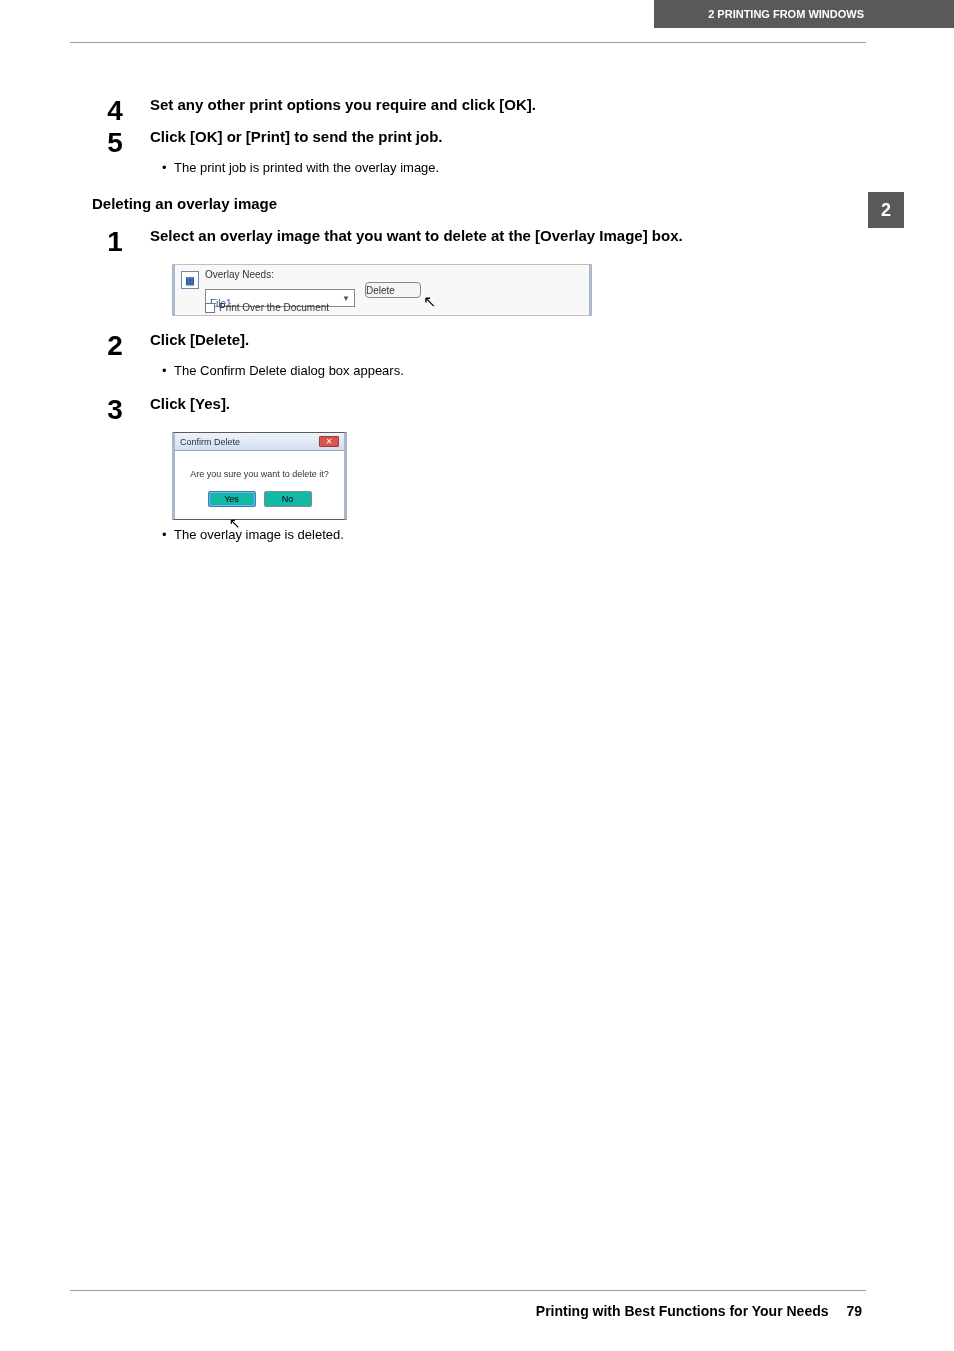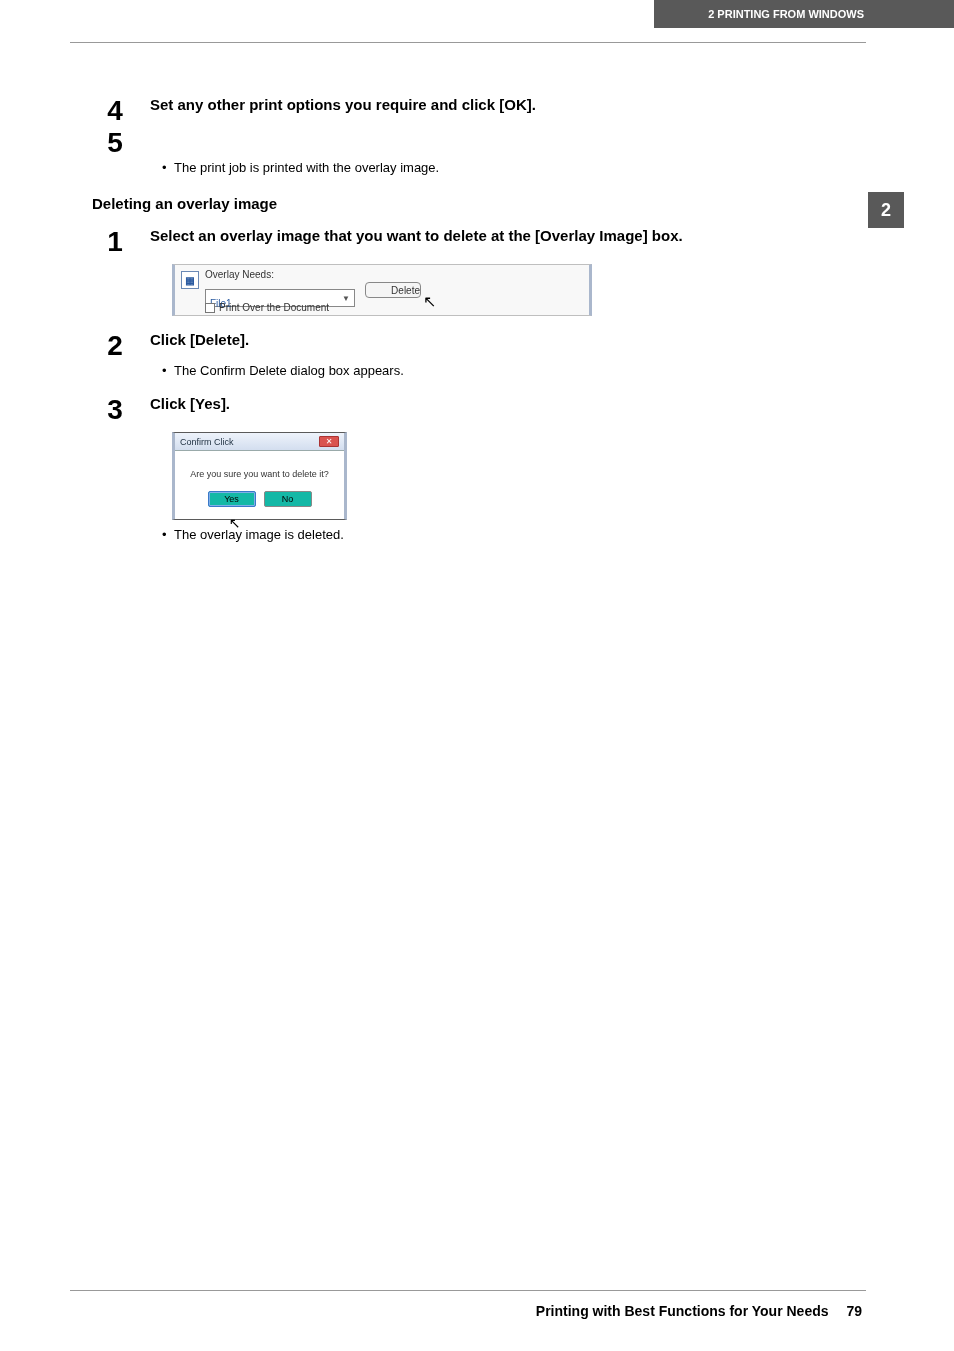--- a/index.html
+++ b/index.html
@@ -122,21 +122,21 @@
     width:12px; height:12px;
     display:flex; align-items:center; justify-content:center;
     font-size:8px; color:#555;
   }
   .s1-delete {
     position:absolute; top:17px; left:190px;
     width:56px; height:16px;
     border:1px solid #888; border-radius:4px;
     background:#f5f5f5;
     font-size:10px;
-    display:flex; align-items:center; justify-content:flex-end;
+    display:flex; align-items:center; justify-content:flex-start;
   }
   .s1-cursor {
     position:absolute; top:27px; left:248px; font-size:16px; color:#000;
   }
   .s1-cb {
     position:absolute; top:37px; left:30px;
     display:flex; align-items:center; gap:4px;
     font-size:10px;
   }
   .s1-cb .box {
@@ -206,20 +206,23 @@
 
   <div class="step-row tight">
     <div class="step-num">4</div>
     <div class="step-body">
       <div class="step-title">Set any other print options you require and click [OK].</div>
     </div>
   </div>
 
   <div class="step-row tight">
     <div class="step-num">5</div>
+    <div class="step-body">
+      <div class="step-title">Click [OK] or [Print] to send the print job.</div>
+    </div>
   </div>
   <div class="bullet-row">
     <span class="dot">•</span><span>The print job is printed with the overlay image.</span>
   </div>
 
   <div class="section-heading">Deleting an overlay image</div>
 
   <div class="step-row">
     <div class="step-num">1</div>
     <div class="step-body">
@@ -254,21 +257,21 @@
   </div>
 
   <div class="step-row">
     <div class="step-num">3</div>
     <div class="step-body">
       <div class="step-title">Click [Yes].</div>
     </div>
   </div>
   <div class="screenshot-2">
     <div class="s2-title">
-      <span>Confirm Click</span>
+      <span>Confirm Delete</span>
       <span class="s2-close">✕</span>
     </div>
     <div class="s2-body">Are you sure you want to delete it?</div>
     <div class="s2-btns">
       <div class="s2-btn focus">
         <span>Yes</span>
       </div>
       <div class="s2-btn">
         <span>No</span>
       </div>

